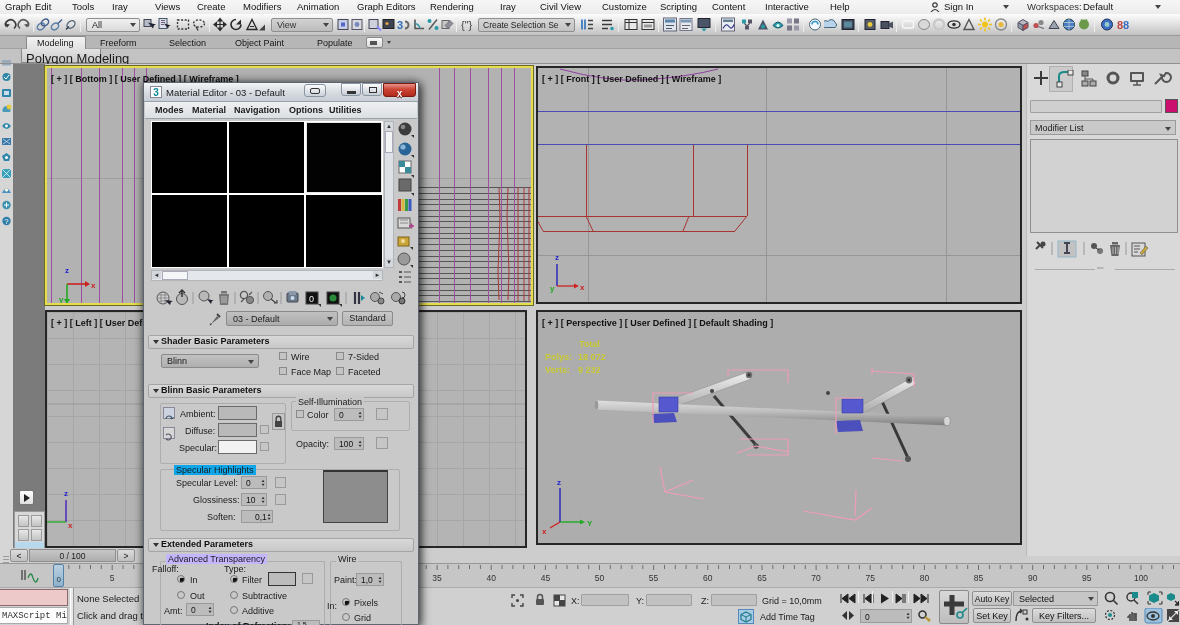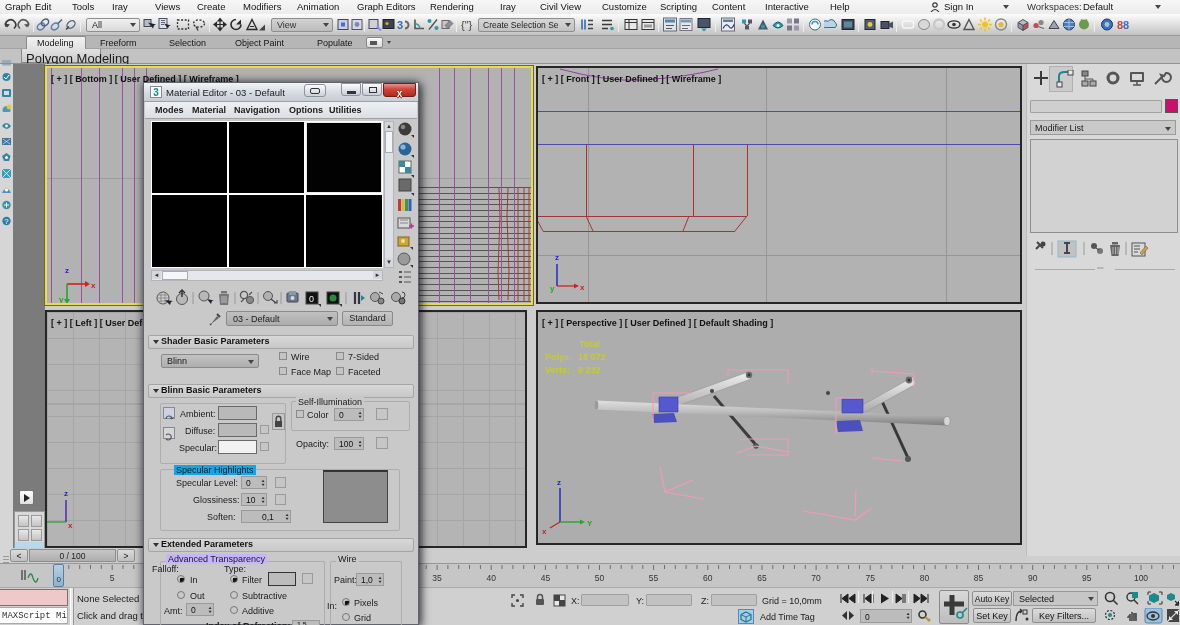--- a/index.html
+++ b/index.html
@@ -1130,21 +1130,21 @@
 
 <div class="gbox" style="left:16px;top:386px;width:240px;height:62px"></div>
 <span class="mtext" style="left:30px;top:382px;background:#0ea5e9;padding:0 2px">Specular Highlights</span>
 <span class="mtext" style="left:32px;top:395px">Specular Level:</span>
 <div class="spin" style="left:97px;top:393px;width:26px;height:13px;padding:1px 0 0 4px">0<span class="spinarr">▲<br>▼</span></div>
 <div class="mapbtn" style="left:131px;top:394px;width:11px;height:11px"></div>
 <span class="mtext" style="left:49px;top:412px">Glossiness:</span>
 <div class="spin" style="left:97px;top:410px;width:26px;height:13px;padding:1px 0 0 4px">10<span class="spinarr">▲<br>▼</span></div>
 <div class="mapbtn" style="left:131px;top:411px;width:11px;height:11px"></div>
 <span class="mtext" style="left:63px;top:429px">Soften:</span>
-<div class="spin" style="left:97px;top:427px;width:50px;height:13px;padding:1px 0 0 20px">0,1<span class="spinarr">▲<br>▼</span></div>
+<div class="spin" style="left:97px;top:427px;width:32px;height:13px;padding:1px 0 0 13px">0,1<span class="spinarr">▲<br>▼</span></div>
 <div class="abs" style="left:179px;top:387px;width:65px;height:53px;background:#8d8d8d;border:1px solid #444;border-top:2px solid #333"></div>
 
 <div class="rhead" style="top:455px"><div class="rarr"></div>Extended Parameters</div>
 <div class="gbox" style="left:16px;top:478px;width:165px;height:65px;border-bottom:none"></div>
 <span class="mtext" style="left:22px;top:471px;background:#c4b5fd;padding:0 2px">Advanced Transparency</span>
 <div class="gbox" style="left:186px;top:478px;width:72px;height:65px;border-bottom:none"></div>
 <span class="mtext" style="left:192px;top:471px;background:#c9c9c9;padding:0 2px">Wire</span>
 <span class="mtext" style="left:8px;top:481px">Falloff:</span>
 <span class="mtext" style="left:80px;top:481px">Type:</span>
 <div class="radio on" style="left:33px;top:492px"></div>

